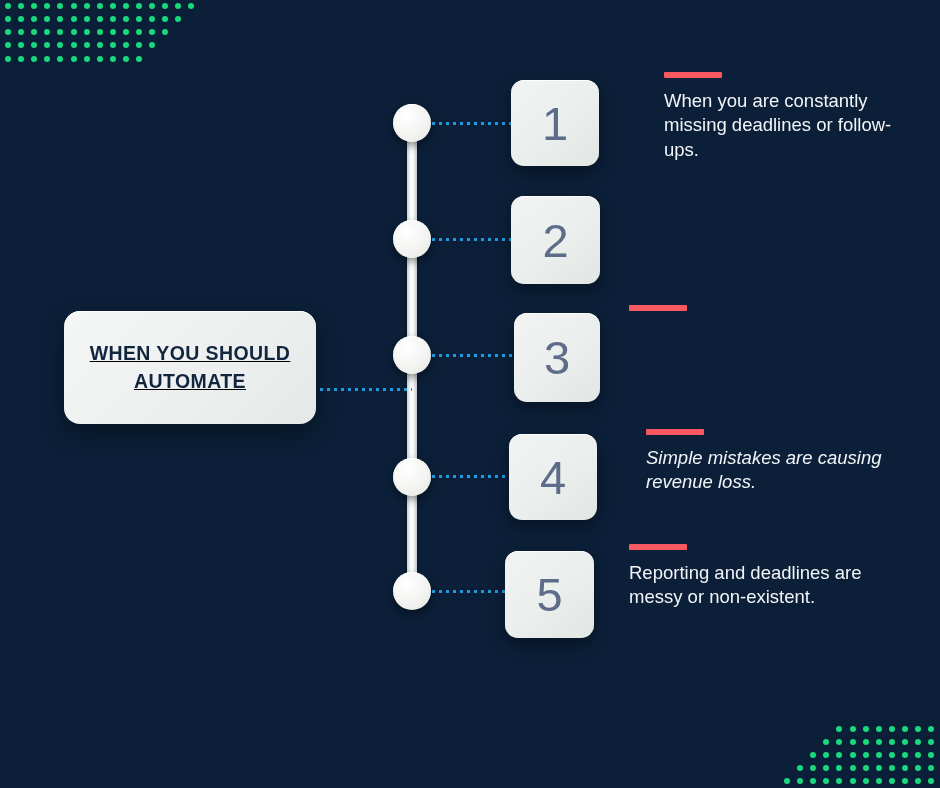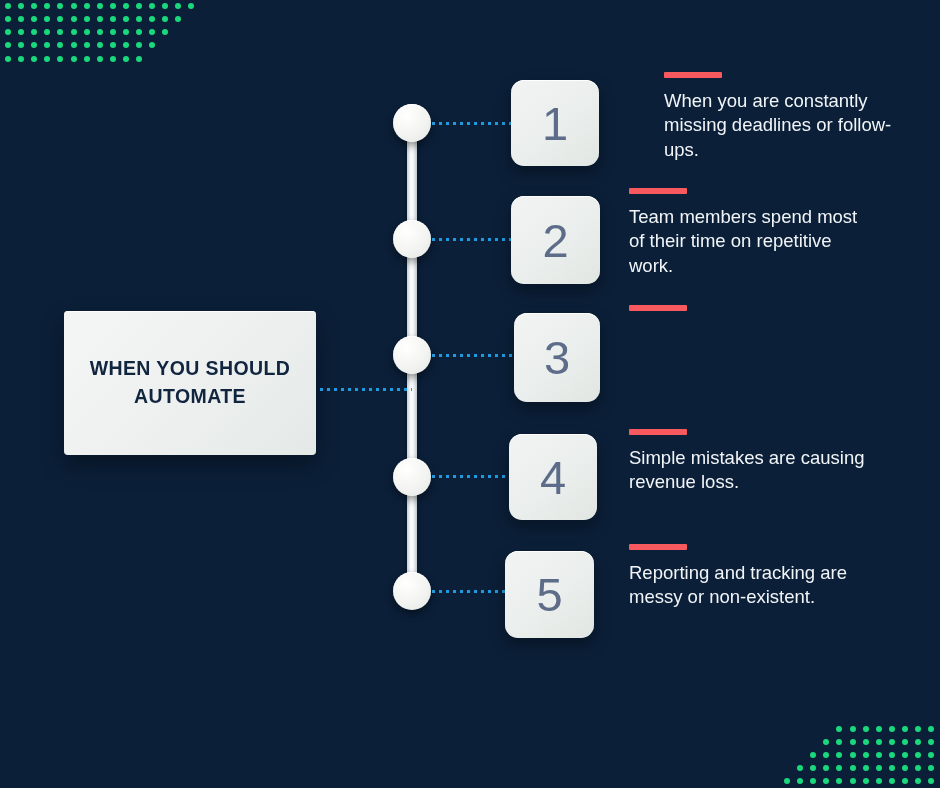--- a/index.html
+++ b/index.html
@@ -30,28 +30,29 @@
   }
   #dots-top-left { left: 0; top: -14px; width: 210px; height: 80px; }
   #dots-bottom-right { left: 782px; top: 722px; width: 160px; height: 70px; }
 
   
   #title-card {
     position: absolute;
     left: 64px;
     top: 311px;
     width: 252px;
-    height: 144px;
-    border-radius: 4px;
+    height: 113px;
+    border-radius: 16px;
     background: linear-gradient(135deg, #f4f6f5 0%, #eef1f0 45%, #e4e9e8 100%);
     box-shadow: 0 10px 22px rgba(0,0,0,0.35),
                 inset 0 1px 0 rgba(255,255,255,0.9);
     display: flex;
     align-items: center;
     justify-content: center;
+    text-decoration: underline;
   }
   #title-card-text {
     color: #11253f;
     font-size: 19.5px;
     font-weight: bold;
     line-height: 1.42;
     letter-spacing: 0.4px;
     text-align: center;
     width: 225px;
   }
@@ -278,29 +279,25 @@
     <span class="number-box-digit">4</span>
   </div>
   <div class="number-box" style="left:505px; top:551px; width:89px; height:87px;">
     <span class="number-box-digit">5</span>
   </div>
 
   <div class="item-text-block" style="left:664px; top:72px;">
     <div class="accent-bar"></div>
     <div class="item-text">When you are constantly missing deadlines or follow-ups.</div>
   </div>
-  <div class="item-text-block" style="left:629px; top:188px;">
-    <div class="accent-bar"></div>
-    <div class="item-text">Team members spend most of their time on repetitive work.</div>
-  </div>
   <div class="item-text-block" style="left:629px; top:305px;">
     <div class="accent-bar"></div>
   </div>
-  <div class="item-text-block" style="left:629px; top:429px;">
+  <div class="item-text-block" style="left:646px; top:429px;font-style:italic;">
     <div class="accent-bar"></div>
     <div class="item-text">Simple mistakes are causing revenue loss.</div>
   </div>
   <div class="item-text-block" style="left:629px; top:544px;">
     <div class="accent-bar"></div>
-    <div class="item-text">Reporting and tracking are messy or non-existent.</div>
+    <div class="item-text">Reporting and deadlines are messy or non-existent.</div>
   </div>
 
 </div>
 
 </body></html>

